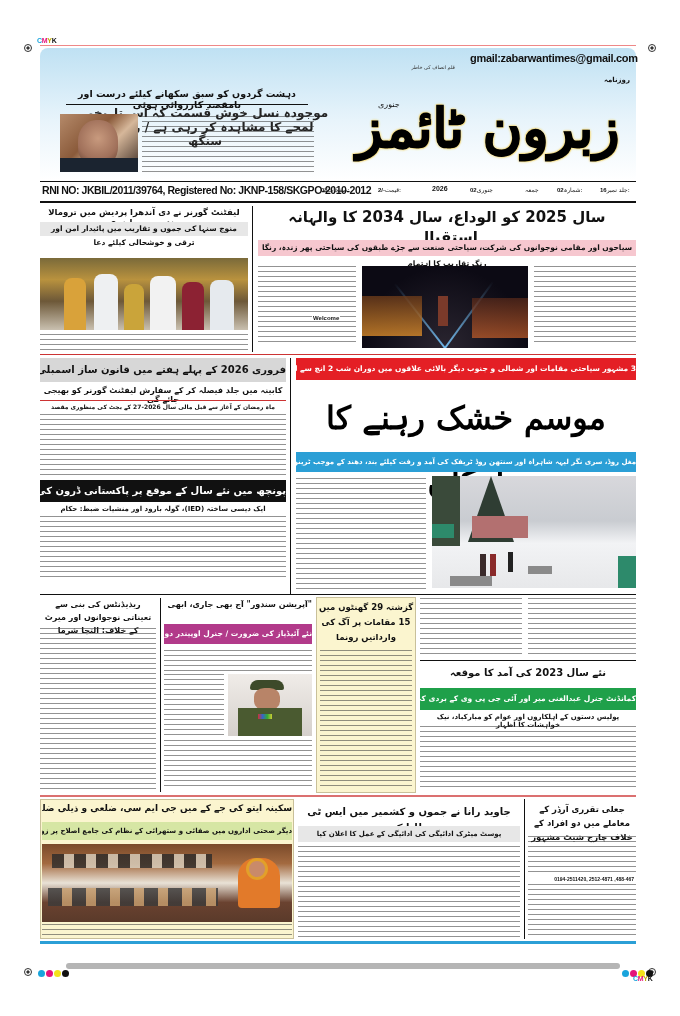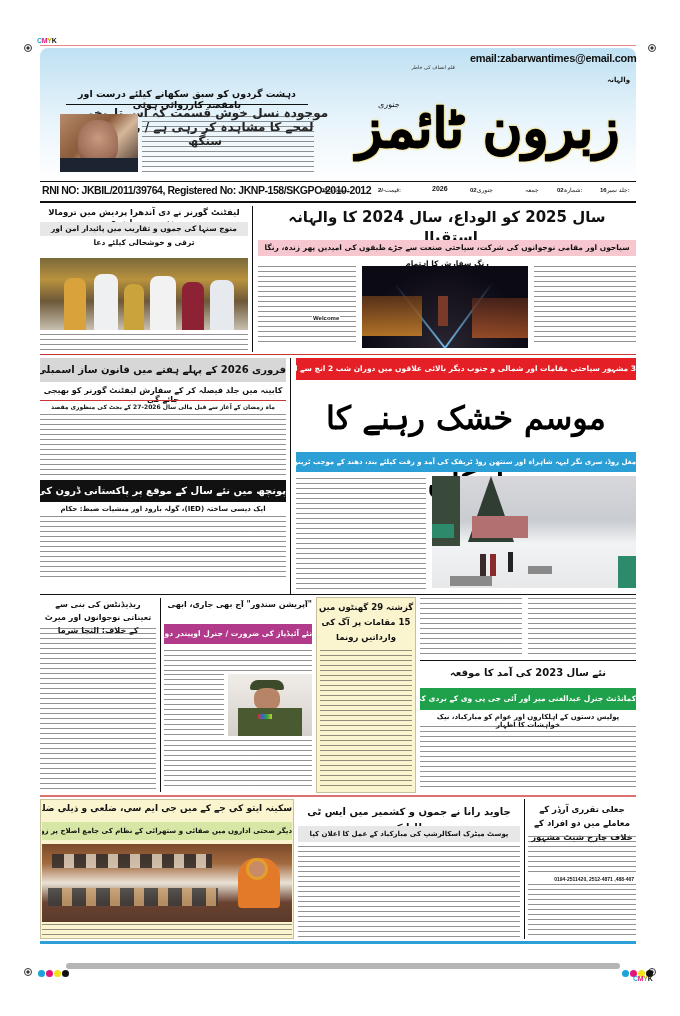--- a/index.html
+++ b/index.html
@@ -22,23 +22,23 @@
 <div class="abs reg" style="left:648px;top:44px;"></div>
 <div class="abs reg" style="left:24px;top:968px;"></div>
 <div class="abs reg" style="left:648px;top:968px;"></div>
 <div class="abs cmyk" style="left:37px;top:37px;color:#19a4dc;">
   <span style="color:#19a4dc">C</span><span style="color:#e4147a">M</span><span style="color:#bba800">Y</span><span style="color:#111">K</span>
 </div>
 <div class="abs" style="left:40px;top:45px;width:596px;height:1px;background:#e88;"></div>
 
 <div class="abs" style="left:40px;top:48px;width:596px;height:132px;border-radius:8px 8px 0 0;background:linear-gradient(to bottom,#bfe1f3 0%,#e8f4fb 55%,#ffffff 100%);"></div>
 
-<div class="abs" style="left:470px;top:52px;font-family:'Liberation Sans',sans-serif;font-size:11px;font-weight:bold;color:#111;letter-spacing:-0.3px;">email:zabarwantimes@email.com</div>
+<div class="abs" style="left:470px;top:52px;font-family:'Liberation Sans',sans-serif;font-size:11px;font-weight:bold;color:#111;letter-spacing:-0.3px;">gmail:zabarwantimes@gmail.com</div>
 <div class="abs rtl" style="left:405px;top:64px;width:50px;font-size:5px;color:#333;">قلم انصاف کی خاطر</div>
-<div class="abs rtl" style="left:580px;top:76px;width:50px;font-size:7px;font-weight:bold;">والہانہ</div>
+<div class="abs rtl" style="left:580px;top:76px;width:50px;font-size:7px;font-weight:bold;">روزنامہ</div>
 
 <div class="abs rtl" style="left:338px;top:84px;width:298px;height:92px;">
   <div class="abs" style="right:0;top:-2px;width:296px;text-align:center;font-family:'DejaVu Serif',serif;font-weight:bold;font-size:54px;line-height:92px;color:#000;-webkit-text-stroke:1px #000;text-shadow:0 0 3px #f3dd8a,0 0 3px #f3dd8a,0 0 3px #f3dd8a,1px 1px 0 #f3dd8a,-1px -1px 0 #f3dd8a;">زبرون ٹائمز</div>
   <div class="abs" style="left:40px;top:16px;font-size:8px;color:#111;">جنوری</div>
 </div>
 
 <div class="abs rtl center" style="left:62px;top:88px;width:250px;font-size:9.5px;font-weight:bold;color:#111;">دہشت گردوں کو سبق سکھانے کیلئے درست اور بامقصد کارروائی ہوئی</div>
 <div class="abs" style="left:66px;top:104px;width:242px;height:1px;background:#111;"></div>
 <div class="abs rtl center" style="left:80px;top:106px;width:250px;font-size:12px;font-weight:bold;color:#222;">موجودہ نسل خوش قسمت کہ اس تاریخی لمحے کا مشاہدہ کر رہی ہے / راجناتھ سنگھ</div>
 
@@ -77,22 +77,22 @@
   <div class="abs" style="left:24px;top:20px;width:22px;height:52px;background:#d9a23a;border-radius:8px 8px 0 0;"></div>
   <div class="abs" style="left:54px;top:16px;width:24px;height:56px;background:#eef0f2;border-radius:8px 8px 0 0;"></div>
   <div class="abs" style="left:84px;top:26px;width:20px;height:46px;background:#caa43a;border-radius:8px 8px 0 0;"></div>
   <div class="abs" style="left:110px;top:18px;width:26px;height:54px;background:#f2f2f2;border-radius:8px 8px 0 0;"></div>
   <div class="abs" style="left:142px;top:24px;width:22px;height:48px;background:#8c2233;border-radius:8px 8px 0 0;"></div>
   <div class="abs" style="left:170px;top:22px;width:24px;height:50px;background:#e6eaee;border-radius:8px 8px 0 0;"></div>
 </div>
 <div class="abs lines" style="left:40px;top:334px;width:208px;height:16px;"></div>
 <div class="abs" style="left:252px;top:206px;width:1px;height:146px;background:#111;"></div>
 
-<div class="abs rtl center" style="left:258px;top:207px;width:378px;font-size:15px;font-weight:bold;line-height:20px;">سال 2025 کو الوداع، سال 2024 کا والہانہ استقبال</div>
-<div class="abs rtl center" style="left:258px;top:240px;width:378px;height:16px;background:#f6c7cf;font-size:7.5px;font-weight:bold;line-height:16px;color:#111;">سیاحوں اور مقامی نوجوانوں کی شرکت، سیاحتی صنعت سے جڑے طبقوں کی امیدیں پھر زندہ، رنگا رنگ سفارش کا اہتمام</div>
+<div class="abs rtl center" style="left:258px;top:207px;width:378px;font-size:15px;font-weight:bold;line-height:20px;">سال 2025 کو الوداع، سال 2034 کا والہانہ استقبال</div>
+<div class="abs rtl center" style="left:258px;top:240px;width:378px;height:16px;background:#f6c7cf;font-size:7.5px;font-weight:bold;line-height:16px;color:#111;">سیاحوں اور مقامی نوجوانوں کی شرکت، سیاحتی صنعت سے جڑے طبقوں کی سیاحتی پھر زندہ، رنگا رنگ تقاریب کا اہتمام</div>
 <div class="abs lines" style="left:258px;top:266px;width:98px;height:80px;"></div>
 <div class="abs" style="left:312px;top:315px;font-size:6px;font-weight:bold;font-family:'Liberation Sans',sans-serif;background:#fff;padding:0 1px;">Welcome</div>
 <div class="abs photo" style="left:362px;top:266px;width:166px;height:82px;background:radial-gradient(ellipse at 50% 100%,#2a2530 0%,#0c0a14 70%);">
   <div class="abs" style="left:82px;top:0;width:2px;height:82px;background:linear-gradient(to top,rgba(120,200,255,0.9),rgba(120,200,255,0));transform:rotate(-38deg);transform-origin:bottom;"></div>
   <div class="abs" style="left:82px;top:0;width:2px;height:82px;background:linear-gradient(to top,rgba(120,200,255,0.9),rgba(120,200,255,0));transform:rotate(36deg);transform-origin:bottom;"></div>
   <div class="abs" style="left:0;top:30px;width:60px;height:40px;background:linear-gradient(to bottom,#6a3a1a,#d88a2a);opacity:0.8;"></div>
   <div class="abs" style="left:110px;top:32px;width:56px;height:40px;background:linear-gradient(to bottom,#5a2a1a,#c8602a);opacity:0.7;"></div>
   <div class="abs" style="left:76px;top:30px;width:10px;height:30px;background:#7a3a2a;"></div>
 </div>
 <div class="abs lines" style="left:534px;top:266px;width:102px;height:80px;"></div>
@@ -165,21 +165,21 @@
 <div class="abs rtl center" style="left:42px;top:822px;width:250px;height:18px;background:#d6e6a4;font-size:7px;font-weight:bold;line-height:18px;white-space:nowrap;overflow:hidden;">دیگر صحتی اداروں میں صفائی و ستھرائی کے نظام کی جامع اصلاح پر زور</div>
 <div class="abs photo" style="left:42px;top:844px;width:250px;height:78px;background:linear-gradient(to bottom,#7a4a2a 0%,#a36a40 25%,#e9e2d6 50%,#6a4230 75%,#5a3a2a 100%);">
   <div class="abs" style="left:10px;top:10px;width:160px;height:14px;background:repeating-linear-gradient(to right,#2a2a2a 0 12px,#d8d0c0 12px 22px);opacity:0.8;"></div>
   <div class="abs" style="left:6px;top:44px;width:170px;height:18px;background:repeating-linear-gradient(to right,#3a3a3a 0 14px,#c8a070 14px 24px);opacity:0.8;"></div>
   <div class="abs" style="left:196px;top:14px;width:42px;height:50px;background:#e27a2a;border-radius:18px 18px 4px 4px;"></div>
   <div class="abs" style="left:204px;top:14px;width:22px;height:22px;background:#c98a6a;border-radius:50%;border:3px solid #e2a02a;"></div>
 </div>
 <div class="abs lines" style="left:42px;top:924px;width:250px;height:12px;"></div>
 
 <div class="abs rtl center" style="left:298px;top:804px;width:222px;font-size:10px;font-weight:bold;line-height:16px;">جاوید رانا نے جموں و کشمیر میں ایس ٹی طلبا کو</div>
-<div class="abs rtl center" style="left:298px;top:826px;width:222px;height:16px;background:#e7e7e7;font-size:7px;font-weight:bold;line-height:16px;">پوسٹ میٹرک اسکالرشپ کی مبارکباد کے عمل کا اعلان کیا</div>
+<div class="abs rtl center" style="left:298px;top:826px;width:222px;height:16px;background:#e7e7e7;font-size:7px;font-weight:bold;line-height:16px;">پوسٹ میٹرک ادائیگی کی ادائیگی کے عمل کا اعلان کیا</div>
 <div class="abs lines" style="left:298px;top:846px;width:222px;height:92px;"></div>
 <div class="abs" style="left:524px;top:799px;width:1px;height:140px;background:#111;"></div>
 
 <div class="abs rtl center" style="left:528px;top:802px;width:108px;font-size:8.5px;font-weight:bold;line-height:14px;">جعلی تقرری آرڈر کے معاملے میں دو افراد کے خلاف چارج شیٹ مشہور</div>
 <div class="abs lines" style="left:528px;top:836px;width:108px;height:40px;"></div>
 <div class="abs" style="left:530px;top:876px;width:104px;font-size:5px;font-weight:bold;font-family:'Liberation Sans',sans-serif;text-align:right;direction:ltr;">0194-2511420, 2512-4871 ,488-467</div>
 <div class="abs lines" style="left:528px;top:884px;width:108px;height:54px;"></div>
 
 <div class="abs" style="left:40px;top:941px;width:596px;height:3px;background:#2b9fd6;"></div>
 

